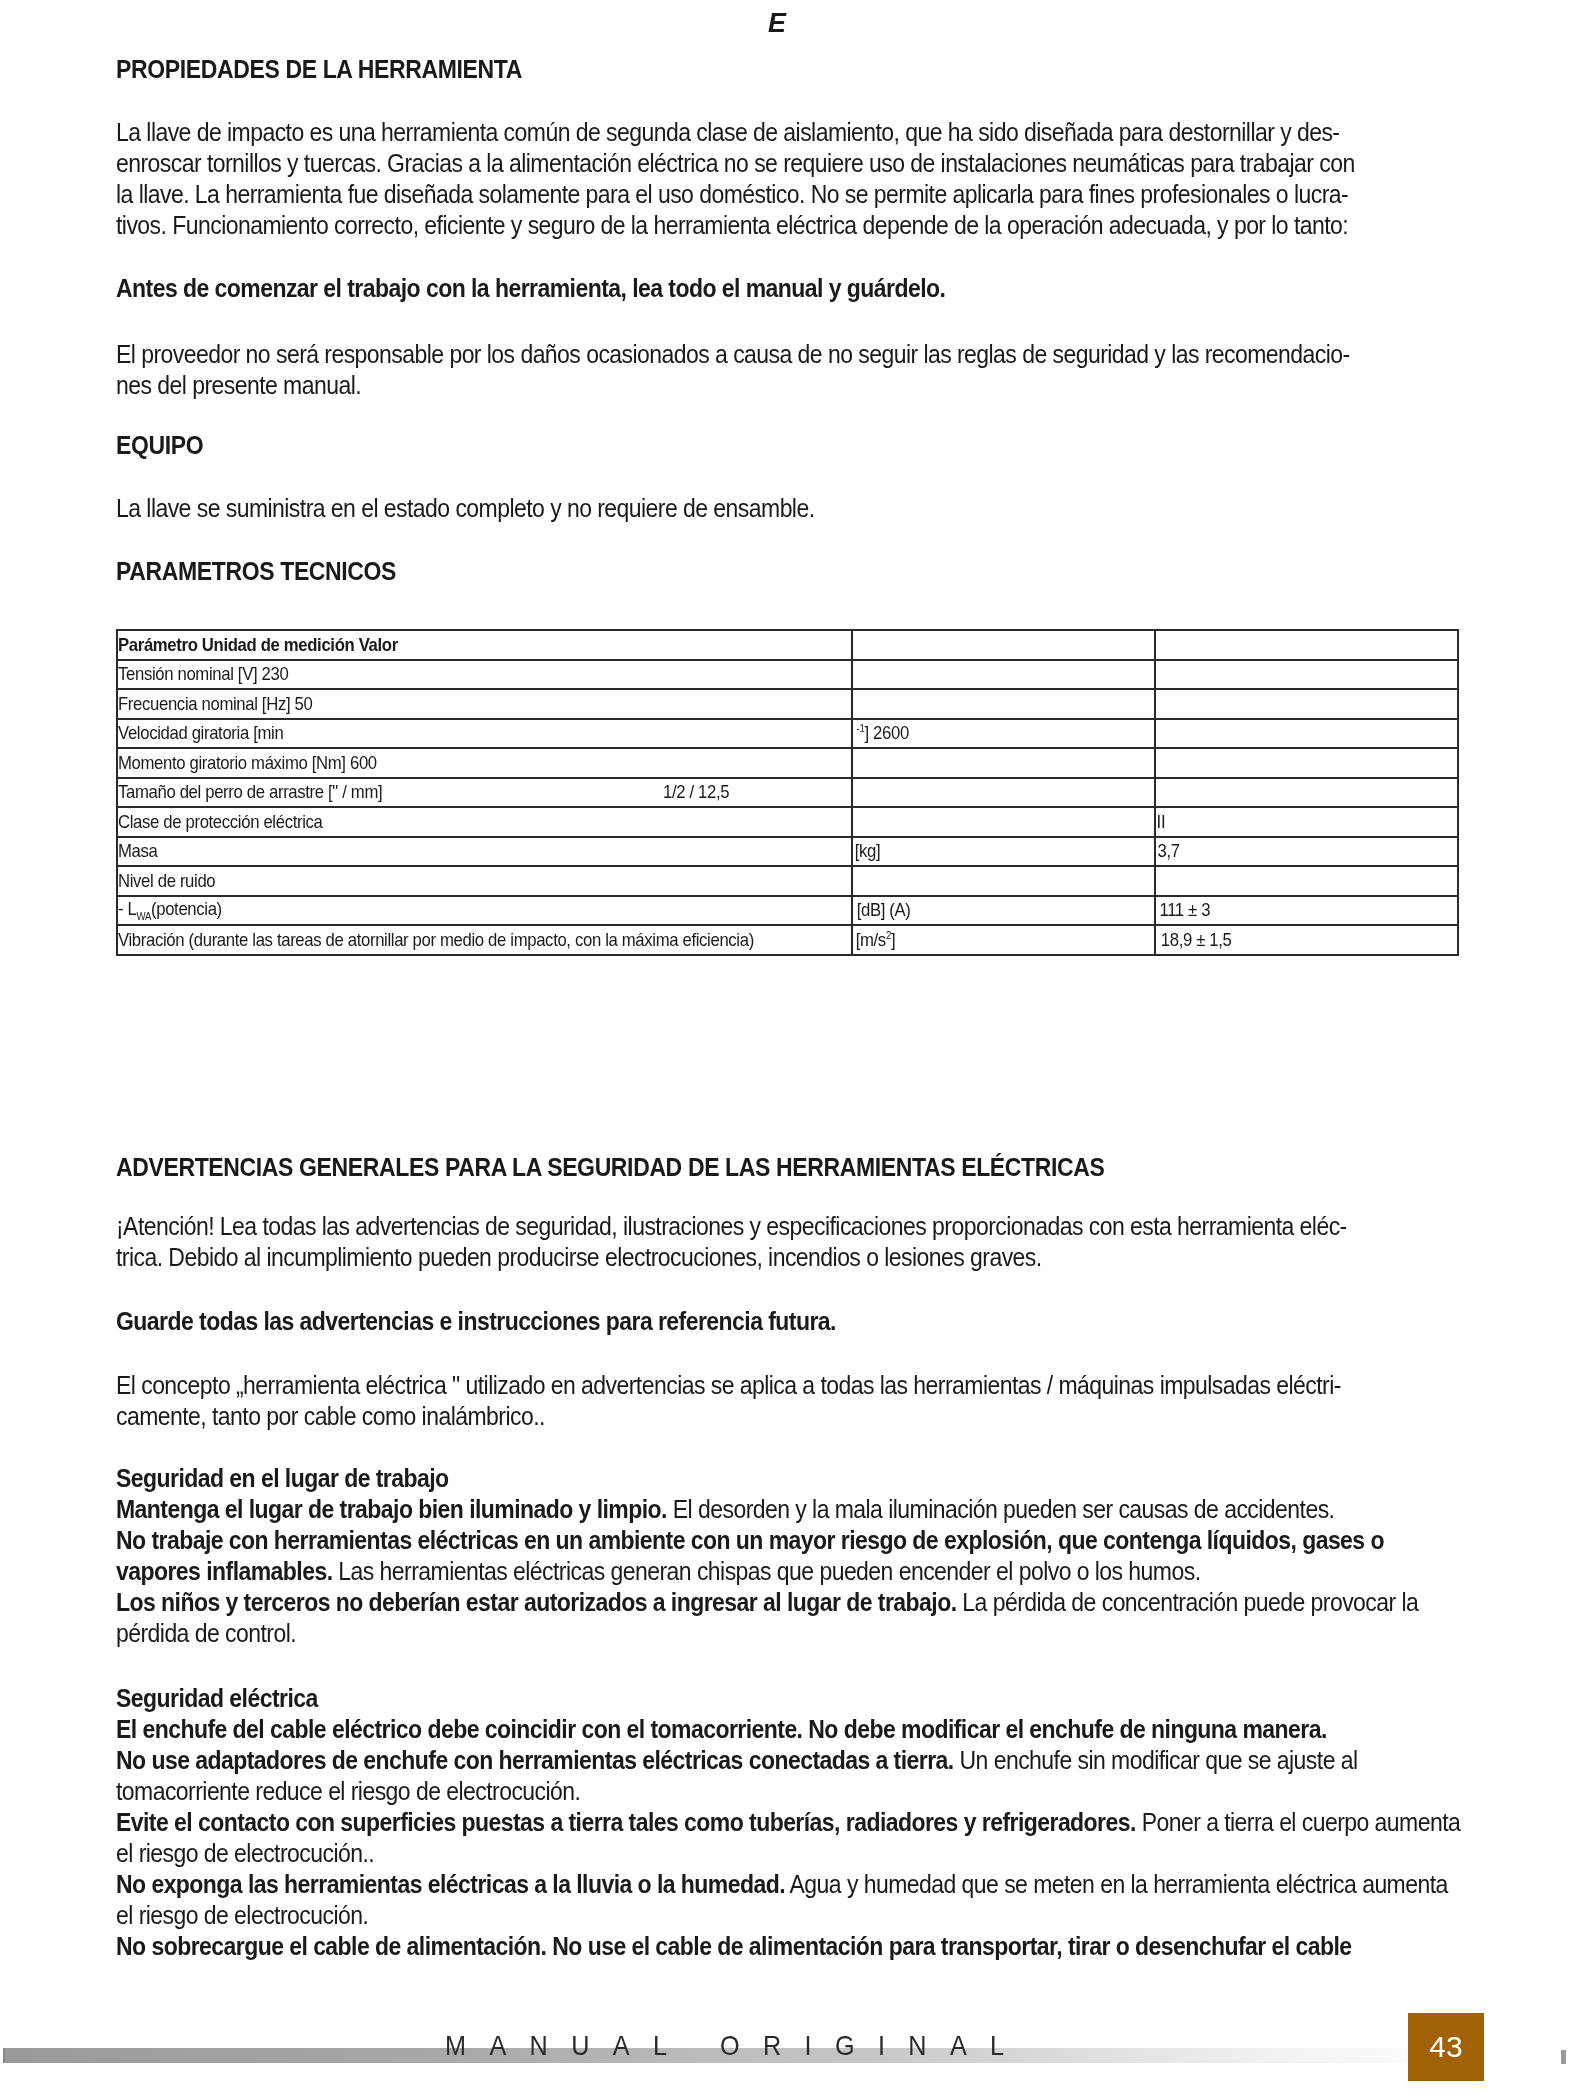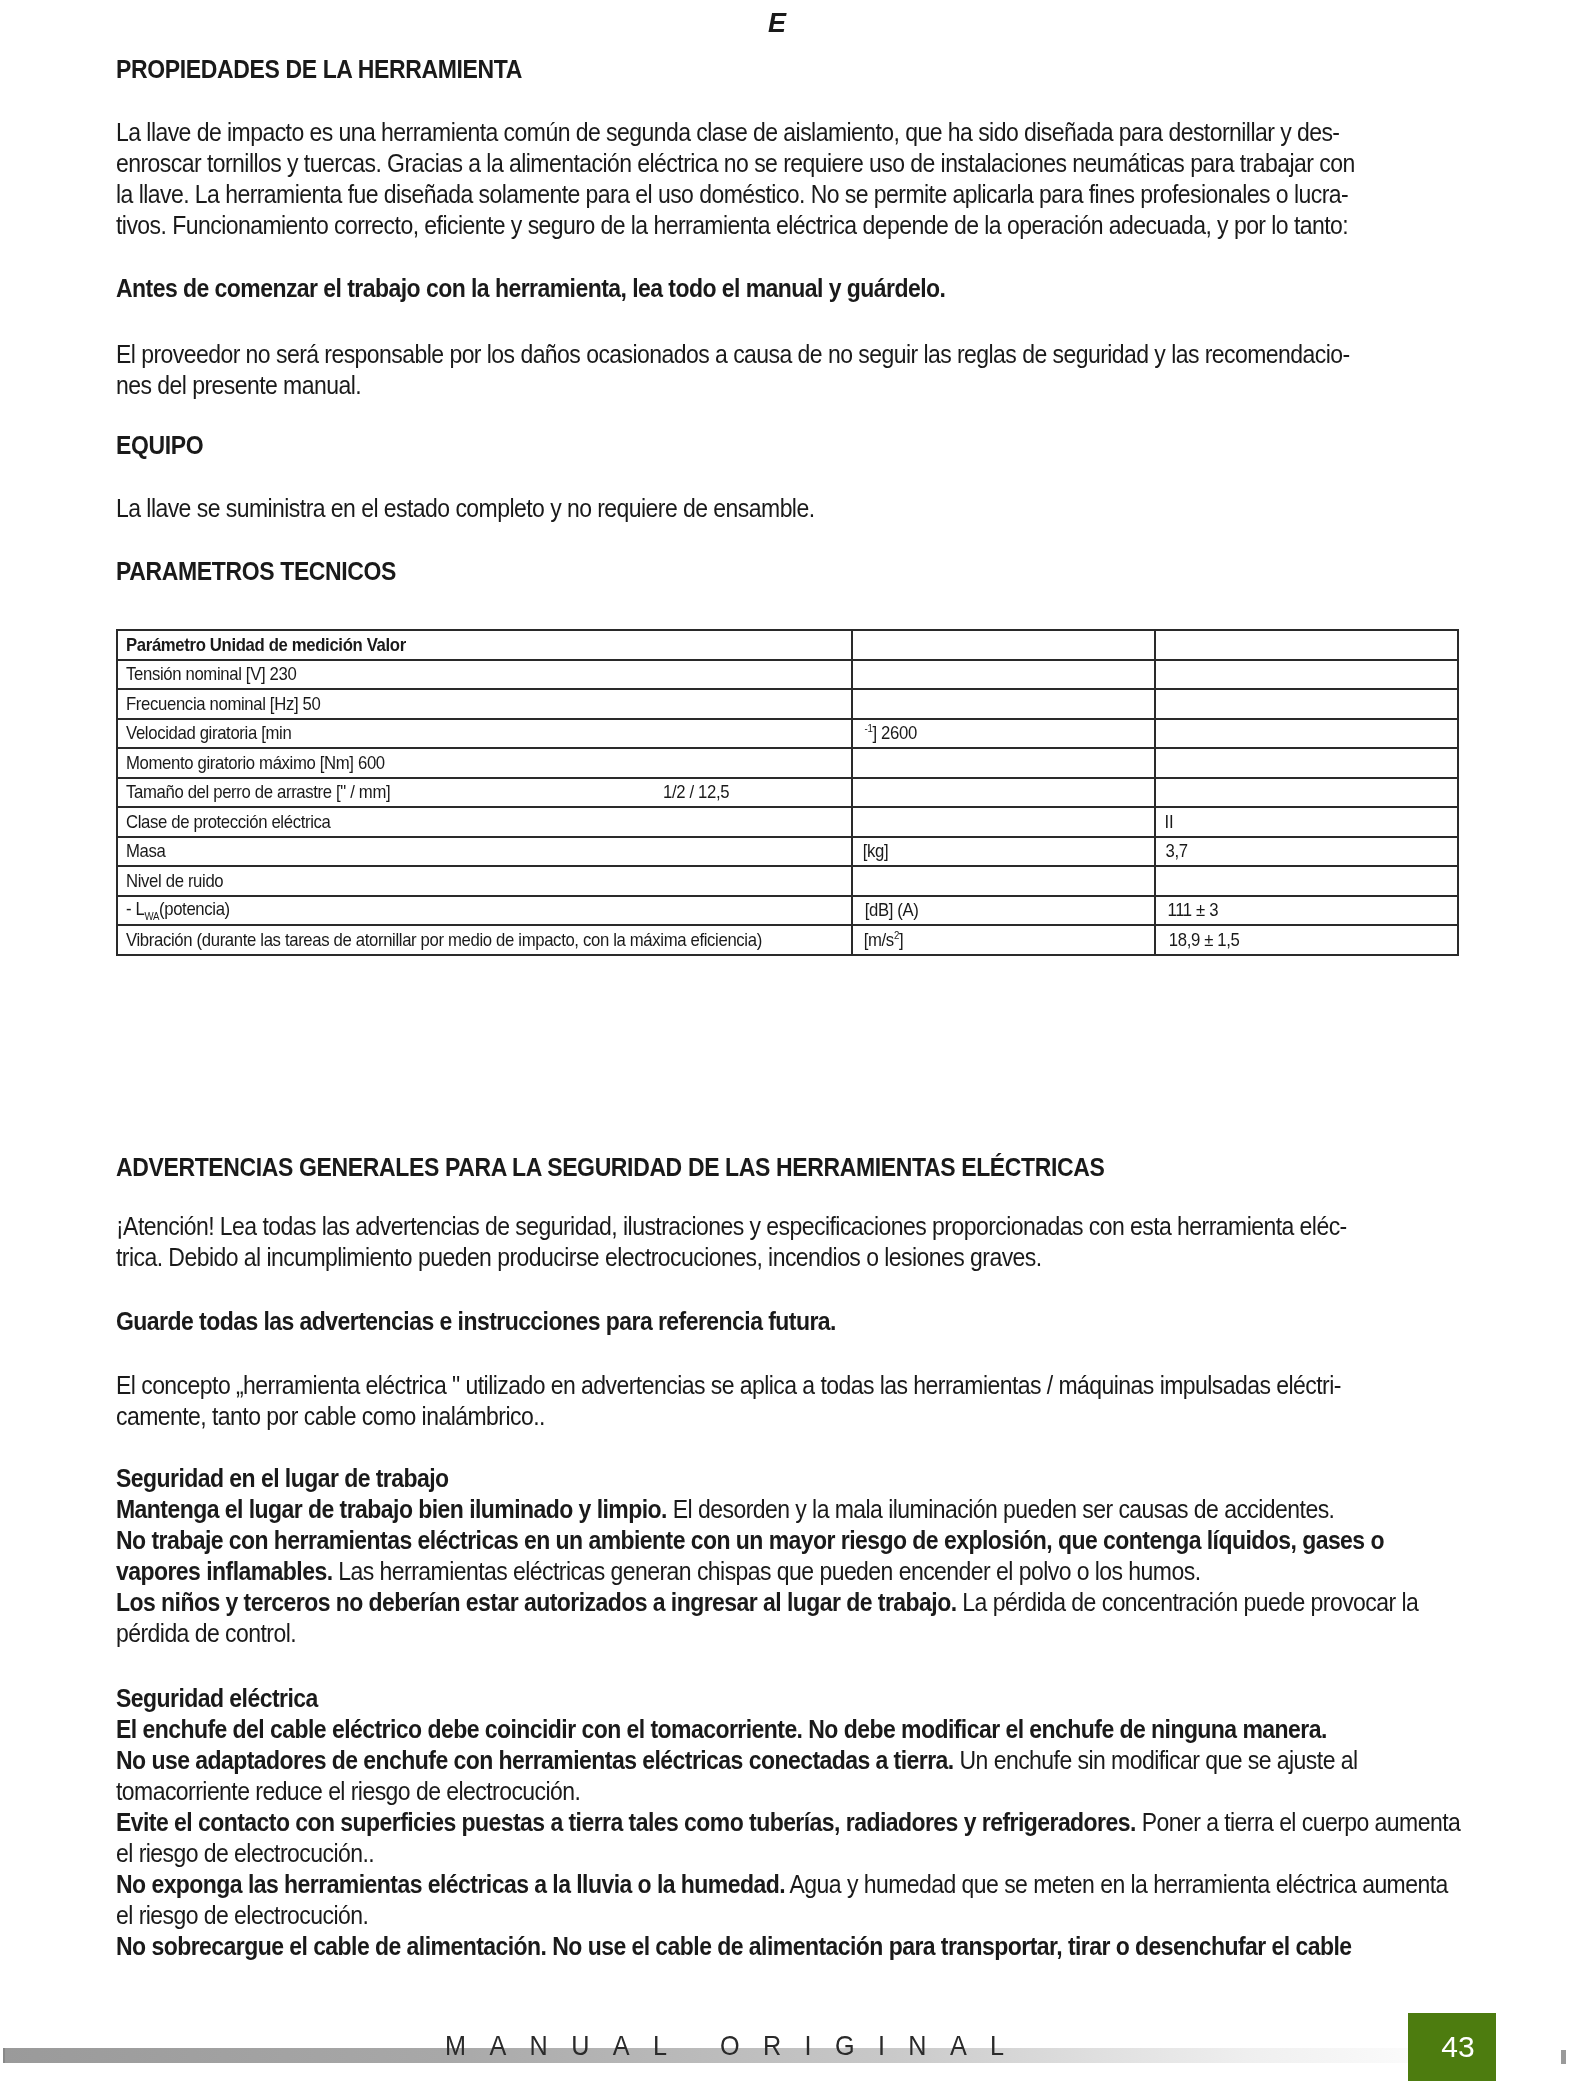--- a/index.html
+++ b/index.html
@@ -26,21 +26,21 @@
     .bold { font-weight: bold; }
     .nowrap { white-space: nowrap; }
 
     
     .spec-table {
       position: absolute; left: 0; top: 629px; width: 1341px;
       border-collapse: collapse; table-layout: fixed;
       font-size: 19px; letter-spacing: -0.4px;
     }
     .spec-table td {
-      border: 2px solid #2a2a2a; padding: 0 8px; height: 27.5px;
+      border: 2px solid #2a2a2a; padding: 0 0; height: 27.5px;
       white-space: nowrap; overflow: visible;
     }
     .spec-table col.c1 { width: 735px; }
     .spec-table col.c2 { width: 303px; }
     .spec-table col.c3 { width: 303px; }
     .spec-table .hdr td { font-weight: bold; }
     .cell-inner { display: inline-block; transform: scaleX(0.88); transform-origin: left center; }
     .cell-center { text-align: left; }
     .cell-center .cell-inner { transform-origin: center center; }
     .inline-val { position: absolute; left: 545px; }
@@ -54,22 +54,22 @@
       background: linear-gradient(to right, #9a9a9a 0%, #a8a8a8 30%, #c8c8c8 60%, #efefef 85%, #ffffff 100%);
       border-left: 2px solid #888;
     }
     .footer-text {
       position: absolute; left: 445px; top: 2030px; font-size: 28px;
       letter-spacing: 26px; color: #2a2a2a; white-space: nowrap;
       transform: scaleX(0.9); transform-origin: left;
     }
     .page-num-box {
       position: absolute; left: 1408px; top: 2013px; width: 76px; height: 68px;
-      background: #4d7c0f; color: #ffffff; font-size: 30px;
-      display: flex; align-items: center; justify-content: center; padding-left: 12px;
+      background: #a16207; color: #ffffff; font-size: 30px;
+      display: flex; align-items: center; justify-content: center;
     }
     .edge-mark {
       position: absolute; left: 1561px; top: 2050px; width: 5px; height: 14px;
       background: #9a9a9a;
     }
   </style>
 </head>
 <body>
 
 <div class="lang-mark">E</div>

